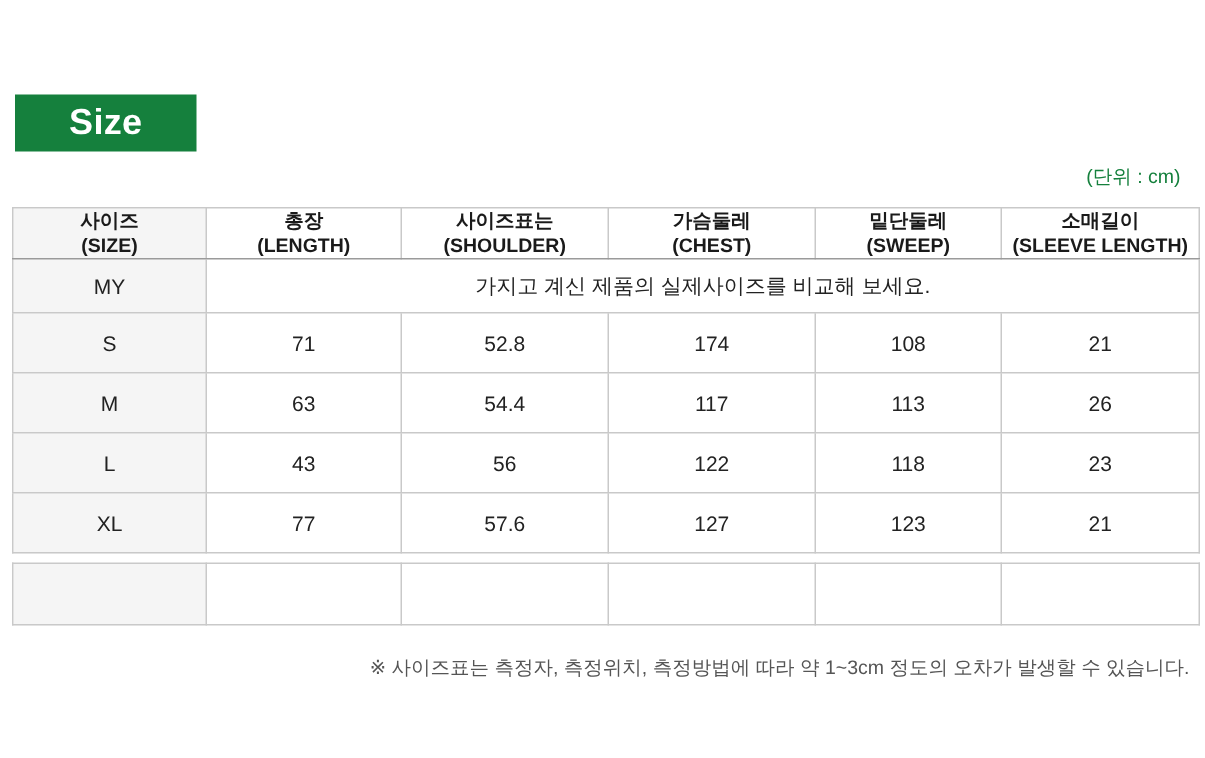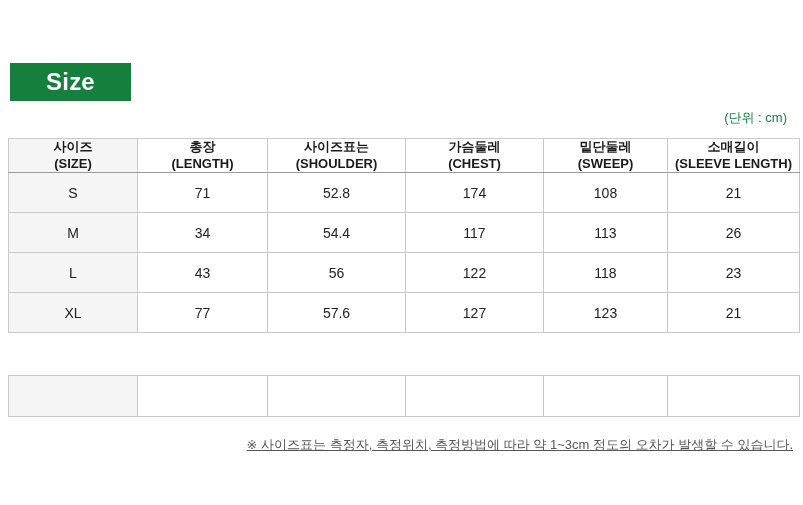--- a/index.html
+++ b/index.html
@@ -67,21 +67,20 @@
 
   .col-size-bg { background: #f5f5f5 !important; }
 
   .footnote {
     position: absolute;
     top: 436px;
     right: 10px;
     font-size: 13px;
     color: #555;
     text-align: right;
-    text-decoration: underline;
   }
 </style>
 </head>
 <body>
 
 <div class="size-badge">
   <span>Size</span>
 </div>
 
 <div class="unit-label">(단위 : cm)</div>
@@ -116,33 +115,37 @@
       <th>
         <div>밑단둘레</div>
         <div>(SWEEP)</div>
       </th>
       <th>
         <div>소매길이</div>
         <div>(SLEEVE LENGTH)</div>
       </th>
     </tr>
 
+    <tr class="my-row">
+      <td class="col-size-bg">MY</td>
+      <td colspan="5">가지고 계신 제품의 실제사이즈를 비교해 보세요.</td>
+    </tr>
 
     <tr class="data-row">
       <td class="col-size-bg">S</td>
       <td>71</td>
       <td>52.8</td>
       <td>174</td>
       <td>108</td>
       <td>21</td>
     </tr>
 
     <tr class="data-row">
       <td class="col-size-bg">M</td>
-      <td>34</td>
+      <td>63</td>
       <td>54.4</td>
       <td>117</td>
       <td>113</td>
       <td>26</td>
     </tr>
 
     <tr class="data-row">
       <td class="col-size-bg">L</td>
       <td>43</td>
       <td>56</td>

